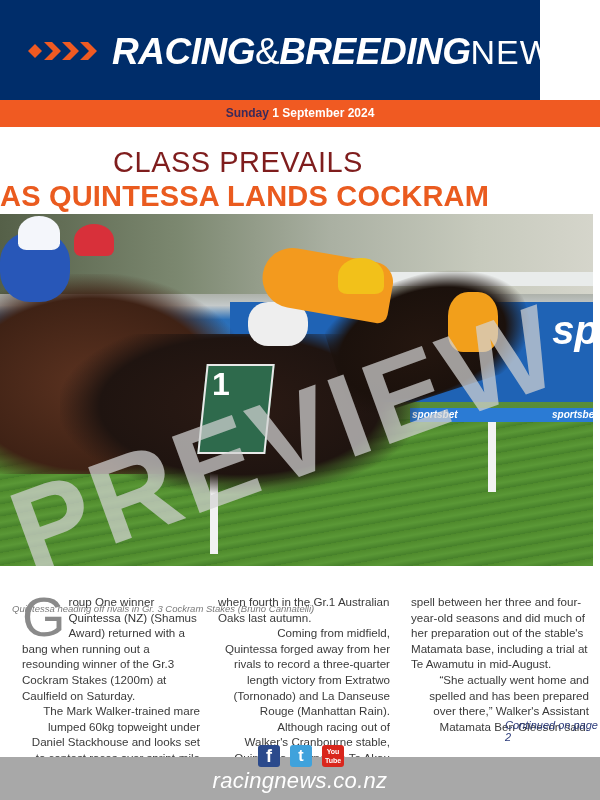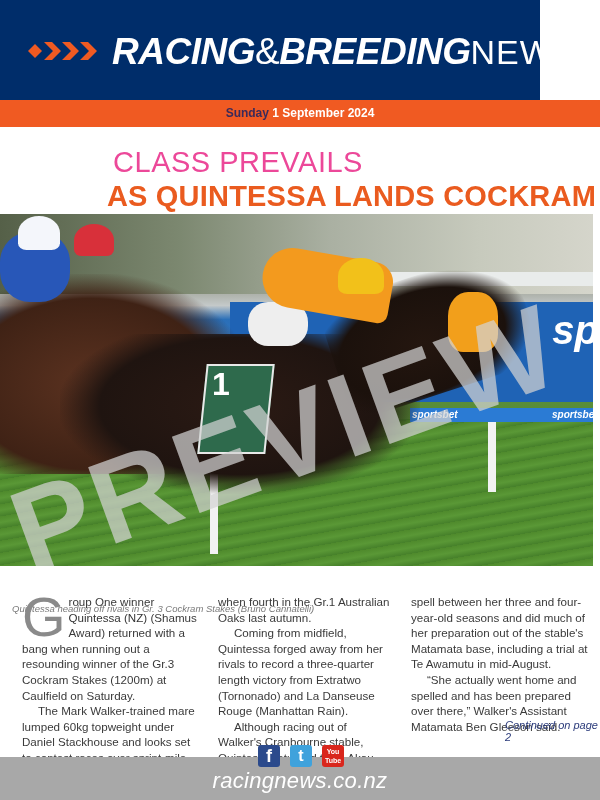--- a/index.html
+++ b/index.html
@@ -26,24 +26,24 @@
   .datebar {
     position: absolute; left: 0; top: 100px; width: 600px; height: 27px;
     background: #f05a22; text-align: center;
     font-size: 12px; line-height: 27px; font-weight: bold; color: #ffffff;
   }
   .datebar .day { color: #3a2a5a; }
 
   
   .headline-1 {
     position: absolute; left: 0; top: 144px; width: 476px; text-align: center;
-    font-size: 29px; line-height: 36px; color: #ec4899; letter-spacing: 0.5px;
+    font-size: 29px; line-height: 36px; color: #7f1d1d; letter-spacing: 0.5px;
   }
   .headline-2 {
-    position: absolute; left: 0; top: 178px; width: 596px; text-align: right;
+    position: absolute; left: 0; top: 178px; width: 596px; text-align: left;
     font-size: 29px; line-height: 36px; color: #ea5b1f; font-weight: bold; letter-spacing: 0.2px;
   }
 
   
   .photo {
     position: absolute; left: 0; top: 214px; width: 593px; height: 352px;
     overflow: hidden;
     background: linear-gradient(180deg, #6f7563 0%, #8c8f7d 18%, #c4c9c9 26%, #2a6fb8 30%, #3a7cc4 42%, #5c8e3c 48%, #4f8a2f 70%, #3f7c26 100%);
   }
   .photo-bg-stands {
@@ -125,21 +125,21 @@
   .caption {
     position: absolute; left: 12px; top: 571px; font-size: 9.5px; font-style: italic; color: #7a7a7a; margin-top: 32px;
   }
 
   
   .article { position: absolute; top: 594px; font-size: 11.6px; line-height: 15.6px; color: #3a3a3a; }
   .col-1 { left: 22px; width: 178px; }
   .col-2 { left: 218px; width: 172px; }
   .col-3 { left: 411px; width: 178px; }
   .para { margin: 0; }
-  .indent { text-indent: 16px; }
+  .indent { text-indent: 16px; text-align: right; }
   .drop-cap {
     float: left; font-size: 56px; line-height: 46px; color: #8a8a8a; margin: 0 3px 0 0; height: 46px;
   }
   .article b { font-weight: normal; color: #333; }
   .continued {
     position: absolute; left: 505px; top: 719px; font-size: 11px; font-style: italic; color: #2a3a7a;
   }
 
   
   .footer {

